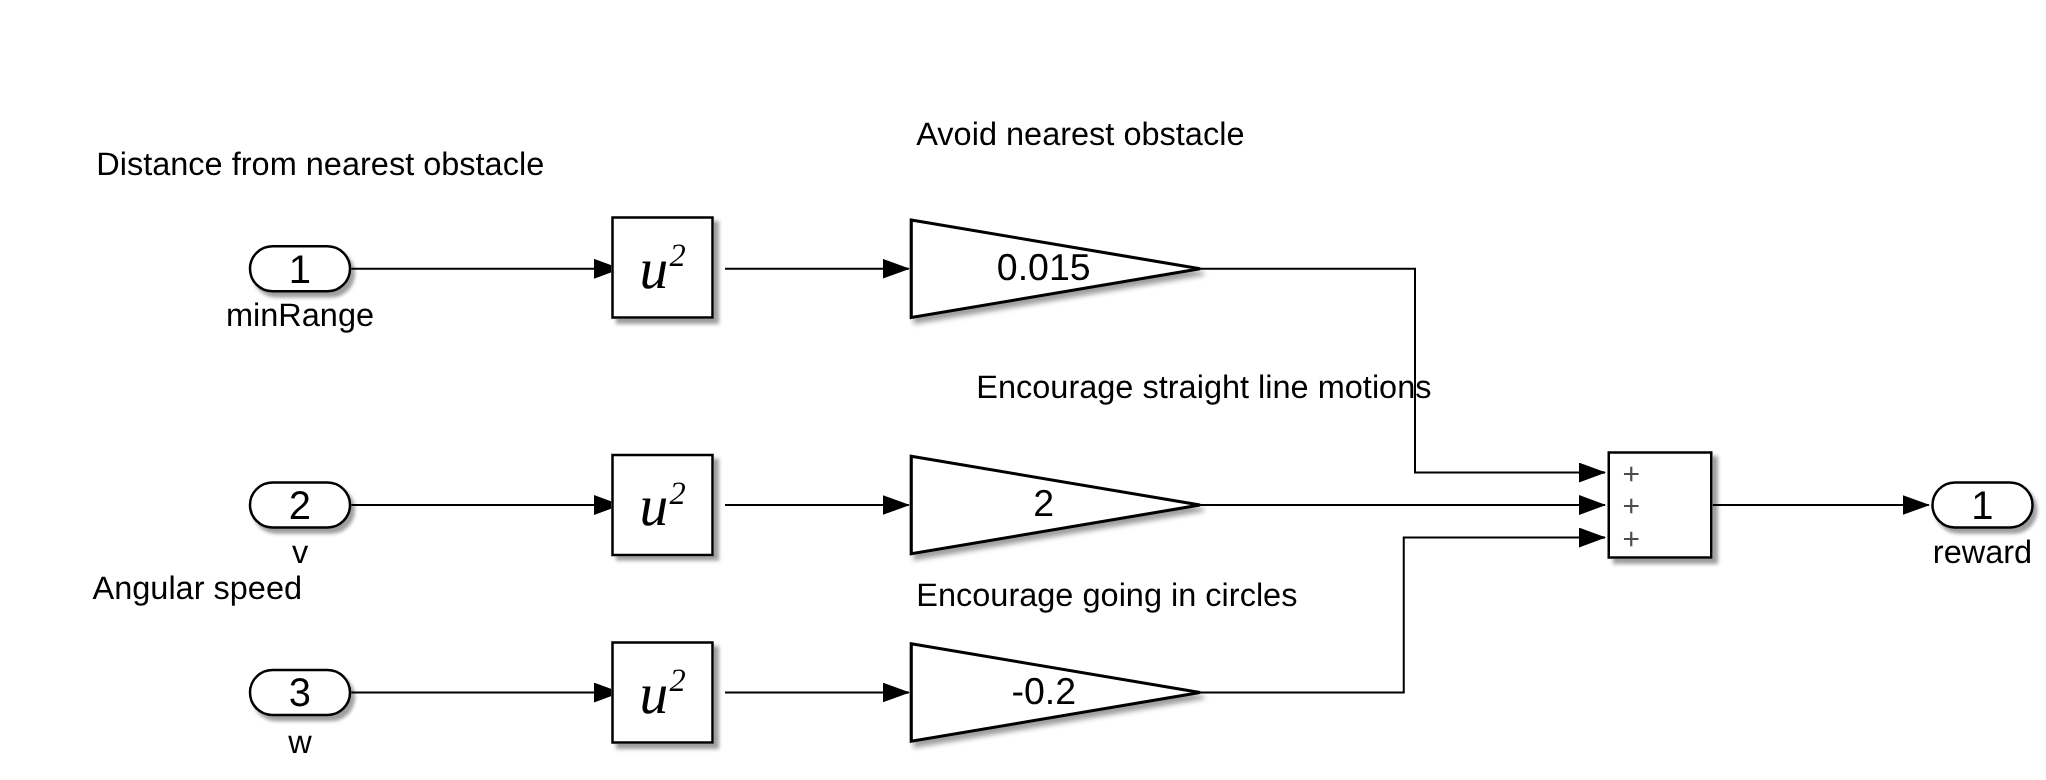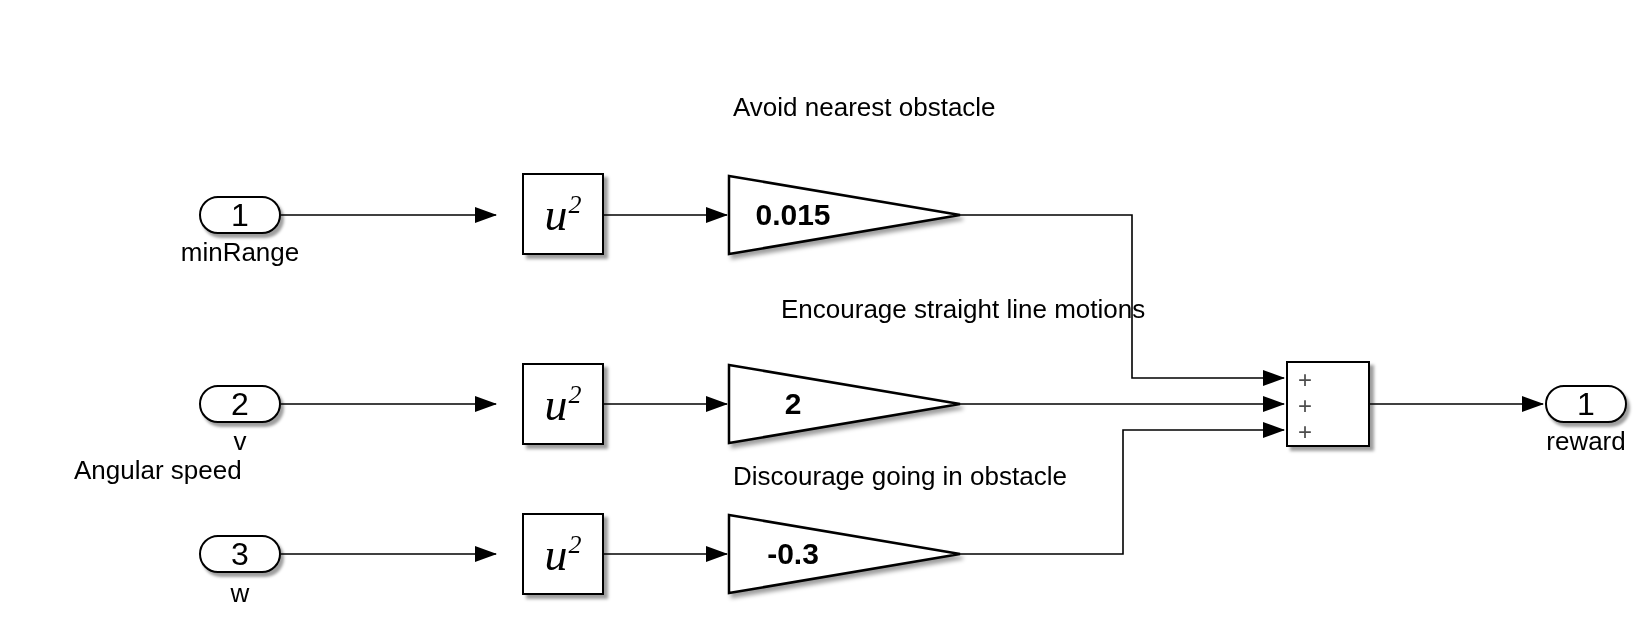--- a/index.html
+++ b/index.html
@@ -42,21 +42,21 @@
     border-radius: 19px;
     background: #fff;
     box-shadow: 3px 4px 3px rgba(0,0,0,0.38);
     display: flex;
     align-items: center;
     justify-content: center;
     font-size: 32px;
   }
   .sq-block {
     position: absolute;
-    left: 522px;
+    left: 489px;
     width: 82px;
     height: 82px;
     box-sizing: border-box;
     border: 2.5px solid #000;
     background: #fff;
     box-shadow: 4px 4px 3px rgba(0,0,0,0.38);
     display: flex;
     align-items: center;
     justify-content: center;
     font-family: "Liberation Serif", "DejaVu Serif", serif;
@@ -64,27 +64,26 @@
     font-size: 46px;
   }
   .sq-block sup {
     font-size: 26px;
     vertical-align: super;
     line-height: 0;
     margin-left: 1px;
   }
   .gain-label {
     position: absolute;
-    left: 732px;
+    left: 774px;
     width: 122px;
     text-align: center;
     font-size: 30px;
     transform: translateY(-50%);
     white-space: nowrap;
-    font-weight: bold;
   }
   .sum-block {
     position: absolute;
     left: 1286px;
     top: 361px;
     width: 84px;
     height: 86px;
     box-sizing: border-box;
     border: 2.5px solid #000;
     background: #fff;
@@ -123,25 +122,26 @@
     <path d="M580 554 H727" fill="none" stroke="#000" stroke-width="1.6" marker-end="url(#arrow)"></path>
     <path d="M960 554 H1123 V430 H1284" fill="none" stroke="#000" stroke-width="1.6" marker-end="url(#arrow)"></path>
 
     <path d="M1370 404 H1543" fill="none" stroke="#000" stroke-width="1.6" marker-end="url(#arrow)"></path>
 
     <polygon class="gain-shape" points="729,176 960,215 729,254" fill="#fff" stroke="#000" stroke-width="2.5"></polygon>
     <polygon class="gain-shape" points="729,365 960,404 729,443" fill="#fff" stroke="#000" stroke-width="2.5"></polygon>
     <polygon class="gain-shape" points="729,515 960,554 729,593" fill="#fff" stroke="#000" stroke-width="2.5"></polygon>
   </svg>
 
+  <div class="annotation" style="left:77px; top:117px;">Distance from nearest obstacle</div>
   <div class="annotation" style="left:74px; top:456px;">Angular speed</div>
 
   <div class="annotation" style="left:733px; top:93px;">Avoid nearest obstacle</div>
   <div class="annotation" style="left:733px; top:295px;margin-left:48px;">Encourage straight line motions</div>
-  <div class="annotation" style="left:733px; top:462px;">Discourage going in obstacle</div>
+  <div class="annotation" style="left:733px; top:462px;">Encourage going in circles</div>
 
   <div class="port" style="left:199px; top:196px;">
     <span>1</span>
   </div>
   <div class="block-name" style="left:240px; top:237px;">minRange</div>
 
   <div class="port" style="left:199px; top:385px;">
     <span>2</span>
   </div>
   <div class="block-name" style="left:240px; top:426px;">v</div>
@@ -156,21 +156,21 @@
   </div>
   <div class="sq-block" style="top:363px;">
     <span><span>u</span><sup>2</sup></span>
   </div>
   <div class="sq-block" style="top:513px;">
     <span><span>u</span><sup>2</sup></span>
   </div>
 
   <div class="gain-label" style="top:215px;">0.015</div>
   <div class="gain-label" style="top:404px;">2</div>
-  <div class="gain-label" style="top:554px;">-0.3</div>
+  <div class="gain-label" style="top:554px;">-0.2</div>
 
   <div class="sum-block">
     <span class="sum-sign" style="top:17px;">+</span>
     <span class="sum-sign" style="top:43px;">+</span>
     <span class="sum-sign" style="top:69px;">+</span>
   </div>
 
   <div class="port" style="left:1545px; top:385px;">
     <span>1</span>
   </div>

